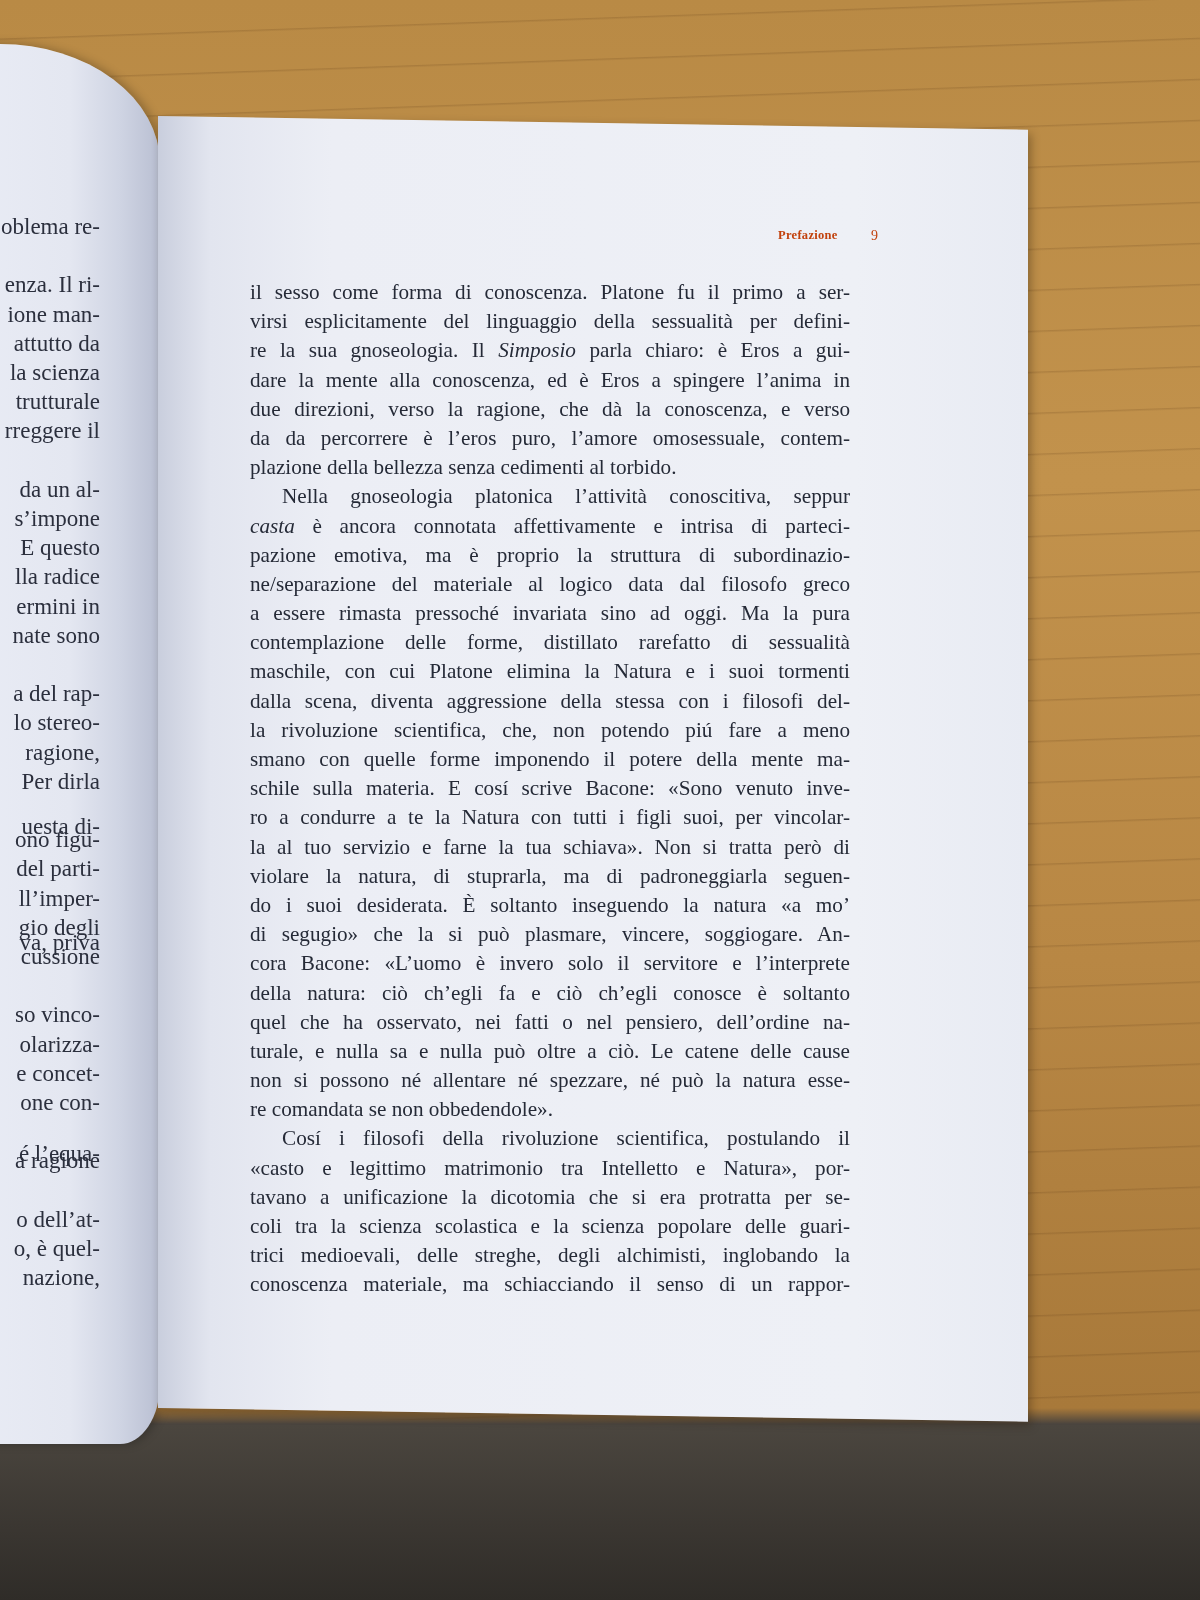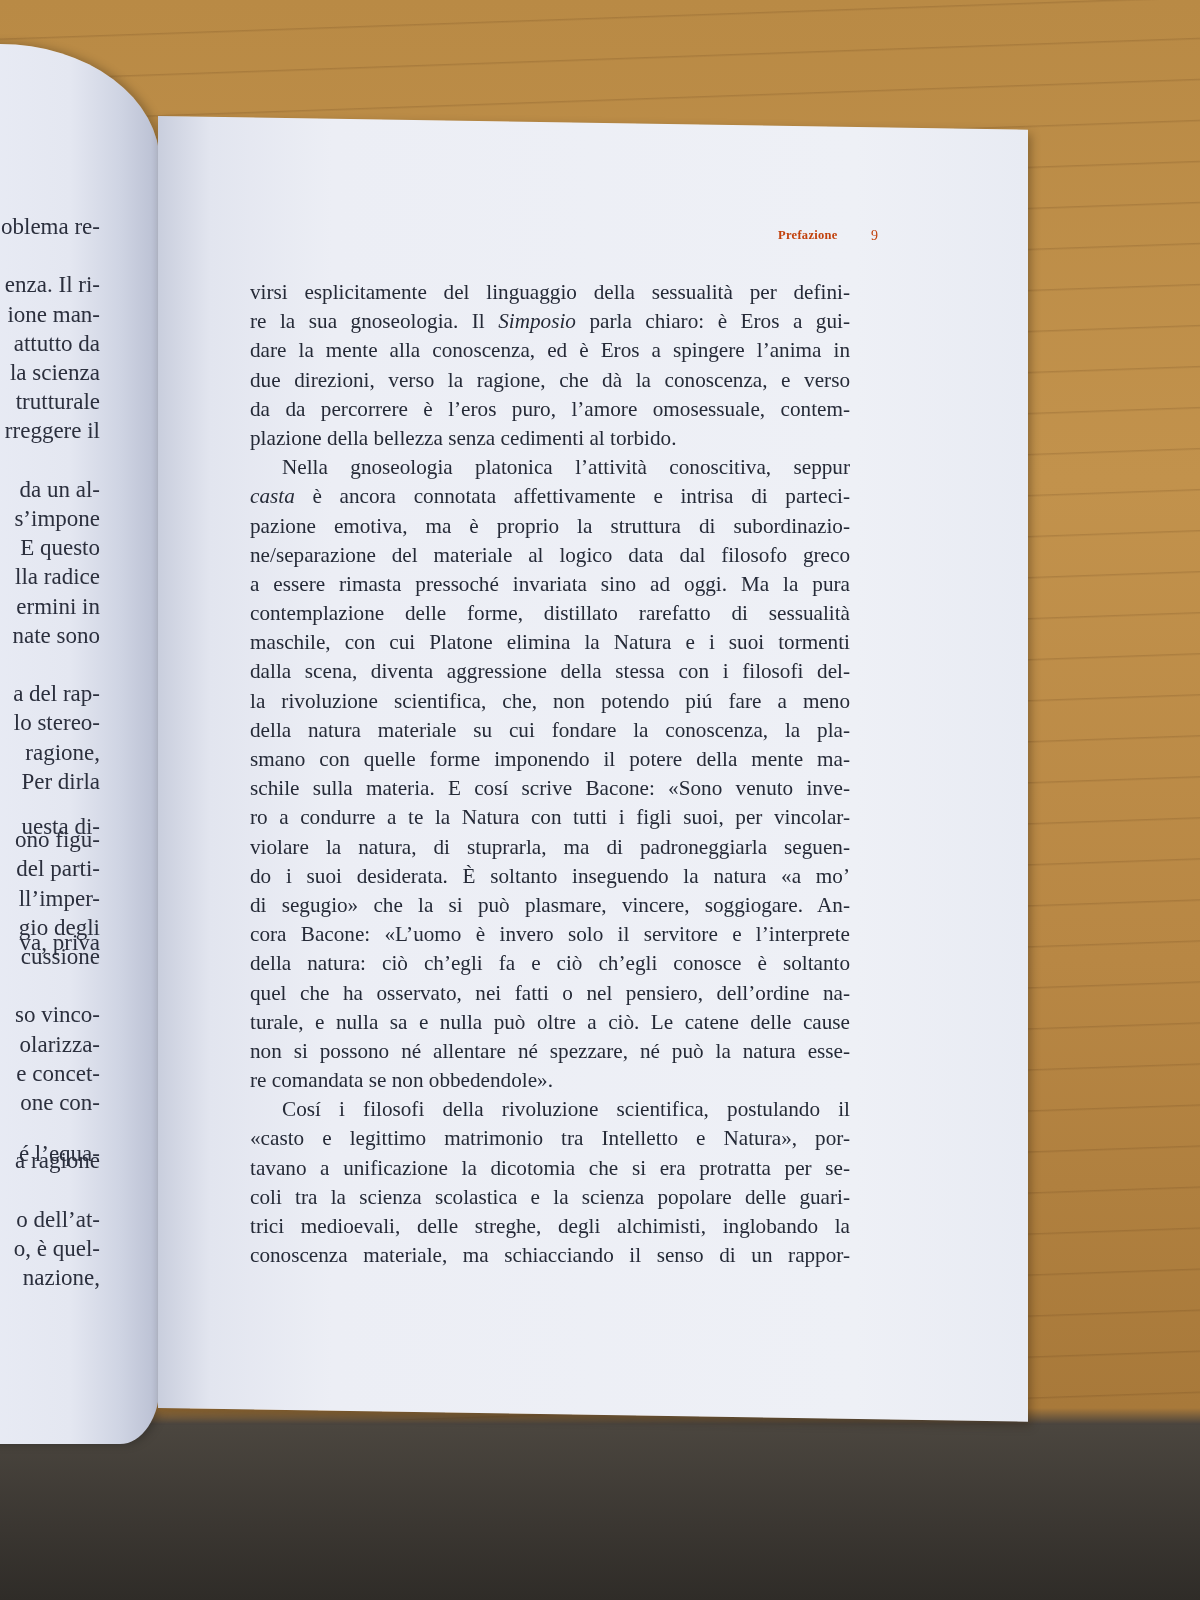--- a/index.html
+++ b/index.html
@@ -96,39 +96,40 @@
 </div>
 
 <div class="right-page"></div>
 
 <div class="running-head">
   <span>Prefazione</span>
   <span class="pg">9</span>
 </div>
 
 <div class="body-text" id="body-text">
+    <span class="line">il sesso come forma di conoscenza. Platone fu il primo a ser-</span>
     <span class="line">virsi esplicitamente del linguaggio della sessualità per defini-</span>
     <span class="line"><span>re la sua gnoseologia. Il </span><span class="it">Simposio</span><span> parla chiaro: è Eros a gui-</span></span>
     <span class="line">dare la mente alla conoscenza, ed è Eros a spingere l’anima in</span>
     <span class="line">due direzioni, verso la ragione, che dà la conoscenza, e verso</span>
     <span class="line">da da percorrere è l’eros puro, l’amore omosessuale, contem-</span>
     <span class="line last">plazione della bellezza senza cedimenti al torbido.</span>
     <span class="line indent">Nella gnoseologia platonica l’attività conoscitiva, seppur</span>
     <span class="line"><span></span><span class="it">casta</span><span> è ancora connotata affettivamente e intrisa di parteci-</span></span>
     <span class="line">pazione emotiva, ma è proprio la struttura di subordinazio-</span>
     <span class="line">ne/separazione del materiale al logico data dal filosofo greco</span>
     <span class="line">a essere rimasta pressoché invariata sino ad oggi. Ma la pura</span>
     <span class="line">contemplazione delle forme, distillato rarefatto di sessualità</span>
     <span class="line">maschile, con cui Platone elimina la Natura e i suoi tormenti</span>
     <span class="line">dalla scena, diventa aggressione della stessa con i filosofi del-</span>
     <span class="line">la rivoluzione scientifica, che, non potendo piú fare a meno</span>
-    <span class="line">della natura materiale su cui fondare la conoscenza, la pla-</span>
     <span class="line">smano con quelle forme imponendo il potere della mente ma-</span>
     <span class="line">schile sulla materia. E cosí scrive Bacone: «Sono venuto inve-</span>
     <span class="line">ro a condurre a te la Natura con tutti i figli suoi, per vincolar-</span>
+    <span class="line">la al tuo servizio e farne la tua schiava». Non si tratta però di</span>
     <span class="line">violare la natura, di stuprarla, ma di padroneggiarla seguen-</span>
     <span class="line">do i suoi desiderata. È soltanto inseguendo la natura «a mo’</span>
     <span class="line">di segugio» che la si può plasmare, vincere, soggiogare. An-</span>
     <span class="line">cora Bacone: «L’uomo è invero solo il servitore e l’interprete</span>
     <span class="line">della natura: ciò ch’egli fa e ciò ch’egli conosce è soltanto</span>
     <span class="line">quel che ha osservato, nei fatti o nel pensiero, dell’ordine na-</span>
     <span class="line">turale, e nulla sa e nulla può oltre a ciò. Le catene delle cause</span>
     <span class="line">non si possono né allentare né spezzare, né può la natura esse-</span>
     <span class="line last">re comandata se non obbedendole».</span>
     <span class="line indent">Cosí i filosofi della rivoluzione scientifica, postulando il</span>

